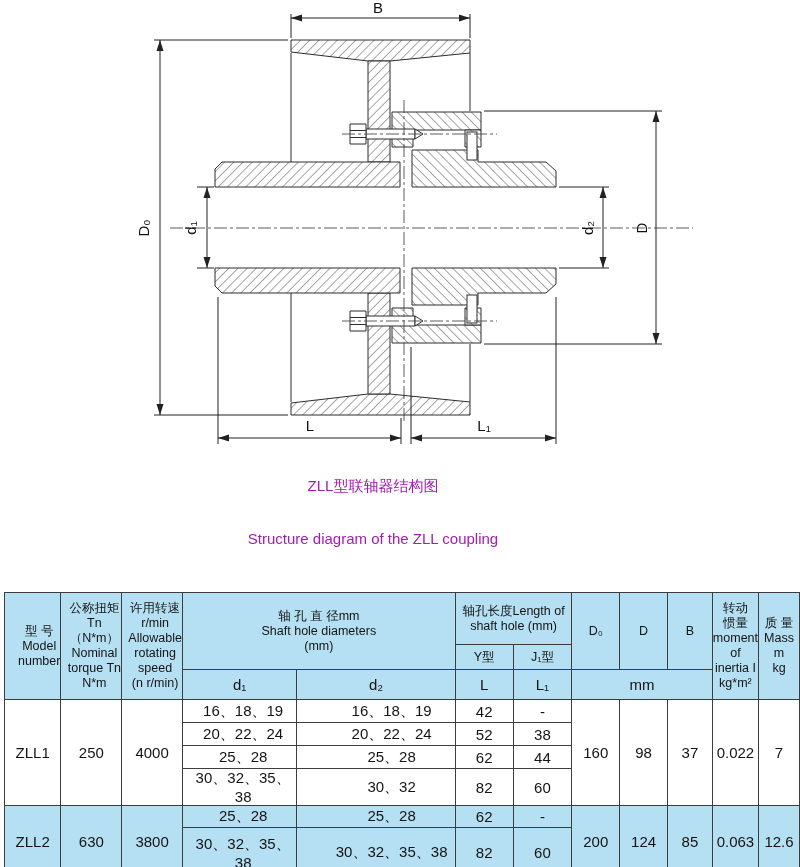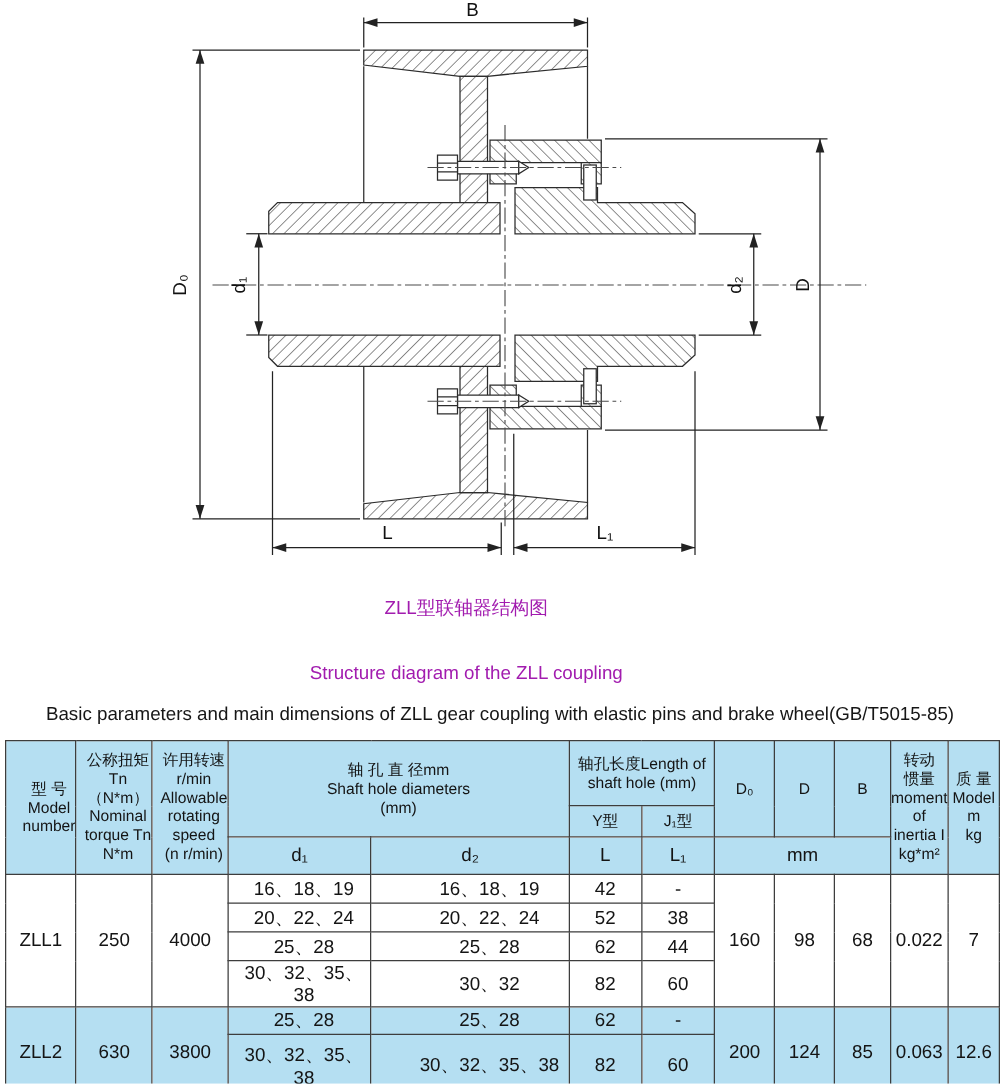--- a/index.html
+++ b/index.html
@@ -160,21 +160,20 @@
           <path d="M411,438 H556"></path>
       <path d="M411,438 l11,-3.5 v7 z" fill="#222" stroke="none"></path>
       <path d="M556,438 l-11,-3.5 v7 z" fill="#222" stroke="none"></path>
     </g>
     <text x="484" y="431" font-size="15" fill="#111" text-anchor="middle">L₁</text>
   </svg>
   </div>
 
   <div class="caption cap1">ZLL型联轴器结构图</div>
   <div class="caption cap2">Structure diagram of the ZLL coupling</div>
-  <div class="caption-wide cap4">Basic parameters and main dimensions of ZLL gear coupling with elastic pins and brake wheel(GB/T5015-85)</div>
 
   <table class="params">
     <colgroup>
       <col style="width:54px">
         <col style="width:61px">
         <col style="width:59px">
       <col style="width:115px">
         <col style="width:159px">
       <col style="width:58px">
         <col style="width:59px">
@@ -208,21 +207,21 @@
         <th class="blue" rowspan="2">D₀</th>
         <th class="blue" rowspan="2">D</th>
         <th class="blue" rowspan="2">B</th>
         <th class="blue" rowspan="3">转动
 惯量
 moment
 of
 inertia I
 kg*m²</th>
         <th class="blue" rowspan="3">质 量
-Model
+Mass
 m
 kg</th>
       </tr>
       <tr style="height:25px">
         <th class="blue">Y型</th>
         <th class="blue">J₁型</th>
       </tr>
       <tr style="height:30px">
         <th class="blue" style="font-size:15px">d₁</th>
         <th class="blue" style="font-size:15px">d₂</th>
@@ -234,21 +233,21 @@
       <tr style="height:23px">
         <td rowspan="4">ZLL1</td>
         <td rowspan="4">250</td>
         <td rowspan="4">4000</td>
         <td class="ta-l pl6">16、18、19</td>
         <td class="ta-l pl32">16、18、19</td>
         <td>42</td>
         <td>-</td>
         <td rowspan="4">160</td>
         <td rowspan="4">98</td>
-        <td rowspan="4">68</td>
+        <td rowspan="4">37</td>
         <td rowspan="4">0.022</td>
         <td rowspan="4">7</td>
       </tr>
       <tr style="height:23px">
         <td class="ta-l pl6">20、22、24</td>
         <td class="ta-l pl32">20、22、24</td>
         <td>52</td>
         <td>38</td>
       </tr>
       <tr style="height:23px">

